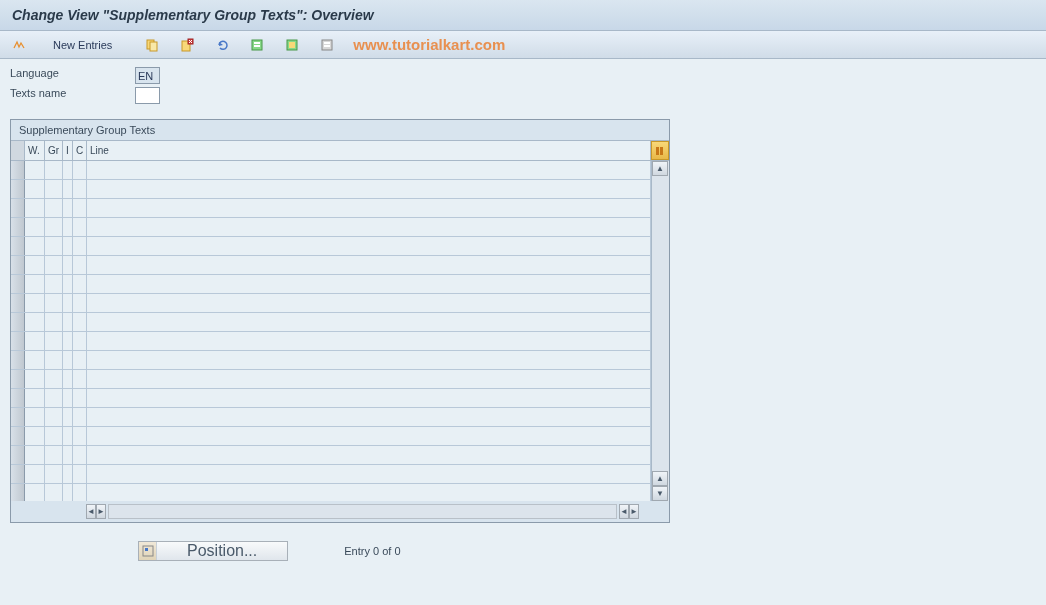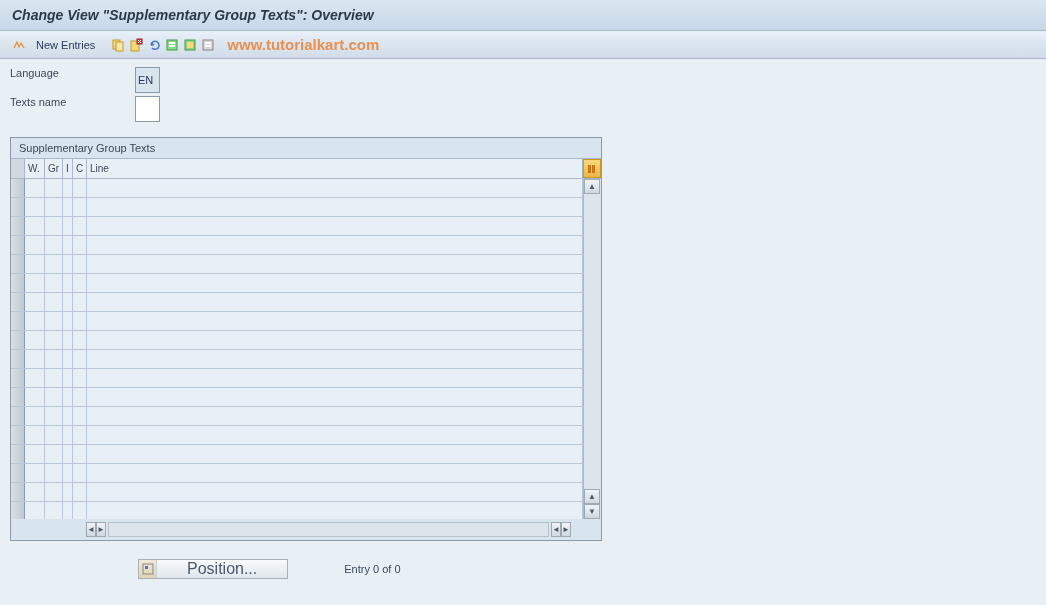--- a/index.html
+++ b/index.html
@@ -21,21 +21,21 @@
       font-style: italic;
       font-weight: bold;
       color: #2a3a4a;
     }
     .toolbar {
       background: linear-gradient(to bottom, #e8f0f8 0%, #d0dce8 100%);
       padding: 4px 10px;
       border-bottom: 1px solid #a8b8c8;
       display: flex;
       align-items: center;
-      gap: 0;
+      gap: 17px;
       height: 28px;
     }
     .toolbar-icon {
       width: 18px;
       height: 18px;
       display: inline-flex;
       align-items: center;
       justify-content: center;
       cursor: pointer;
       border: 1px solid transparent;
@@ -44,21 +44,20 @@
       padding: 2px 8px;
       color: #2a3a5a;
       font-size: 11px;
       cursor: pointer;
       margin-right: 6px;
     }
     .watermark {
       color: #e89050;
       font-size: 15px;
       font-weight: bold;
-      margin-left: 10px;
     }
     .content-area {
       background: #e8f0f5;
       padding: 8px 10px;
       height: calc(100% - 56px);
     }
     .form-fields {
       margin-bottom: 15px;
     }
     .form-row {
@@ -69,33 +68,33 @@
       width: 125px;
       color: #3a4a5a;
       font-size: 11px;
     }
     .form-input {
       border: 1px solid #8a9aaa;
       background: #fff;
       padding: 1px 2px;
       font-size: 11px;
       width: 25px;
-      height: 26px;
+      height: 17px;
       color: #2a3a5a;
     }
     .form-input.boxed {
       background: #d8e4ee;
     }
     .form-input.wide {
       width: 25px;
     }
     .table-container {
       border: 1px solid #8a9aaa;
       background: #d946ef;
-      width: 592px;
+      width: 660px;
       position: relative;
     }
     .table-title {
       padding: 4px 8px;
       color: #3a4a5a;
       font-size: 11px;
       background: #d8e4ee;
       border-bottom: 1px solid #a8b8c8;
     }
     .table-header {

